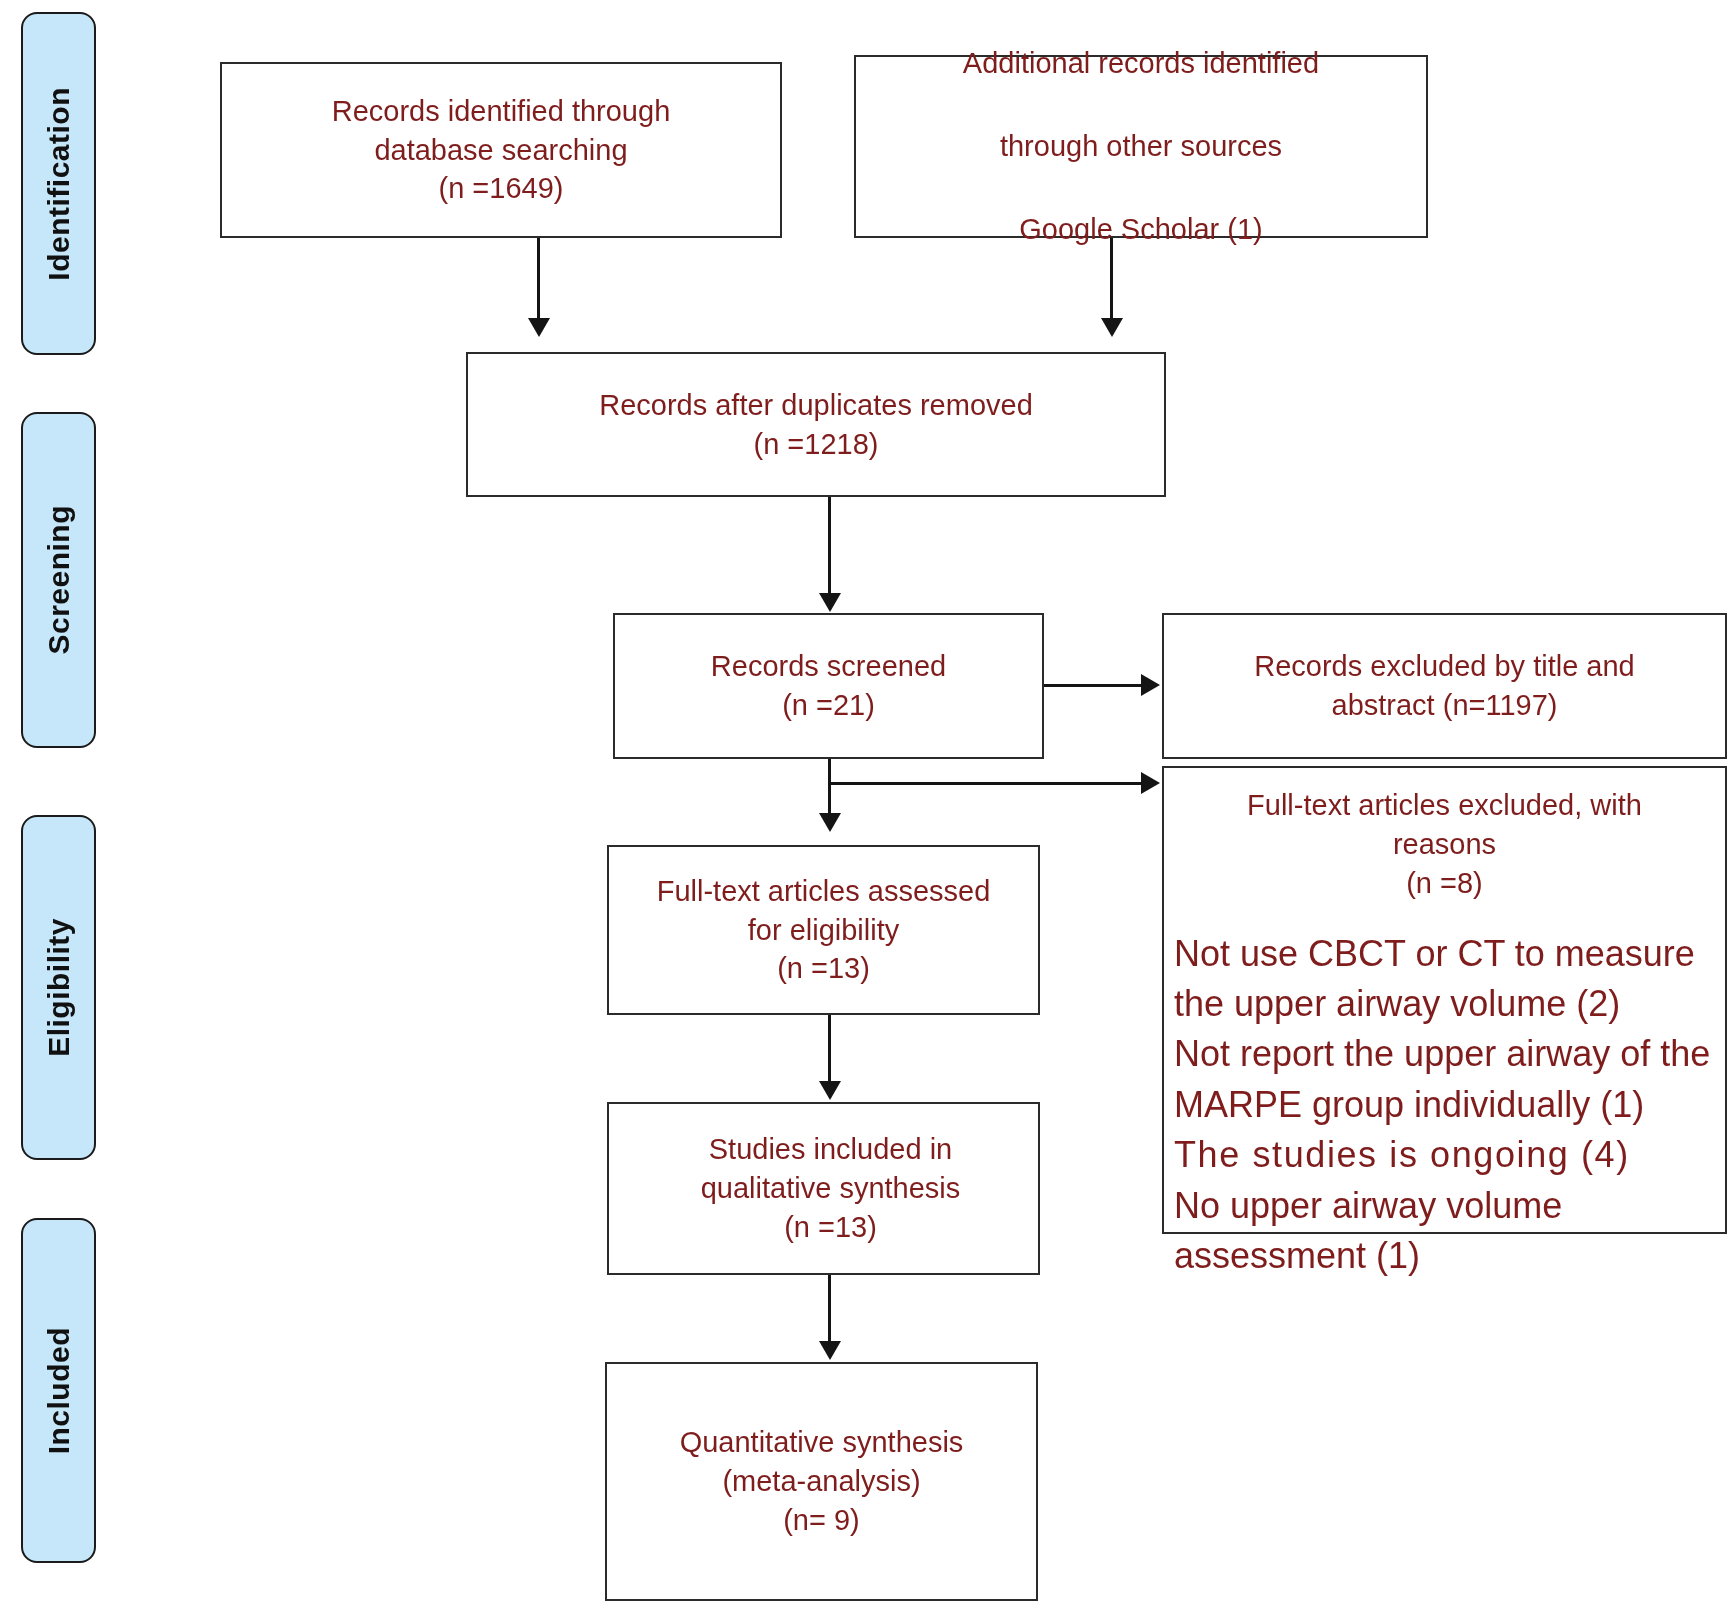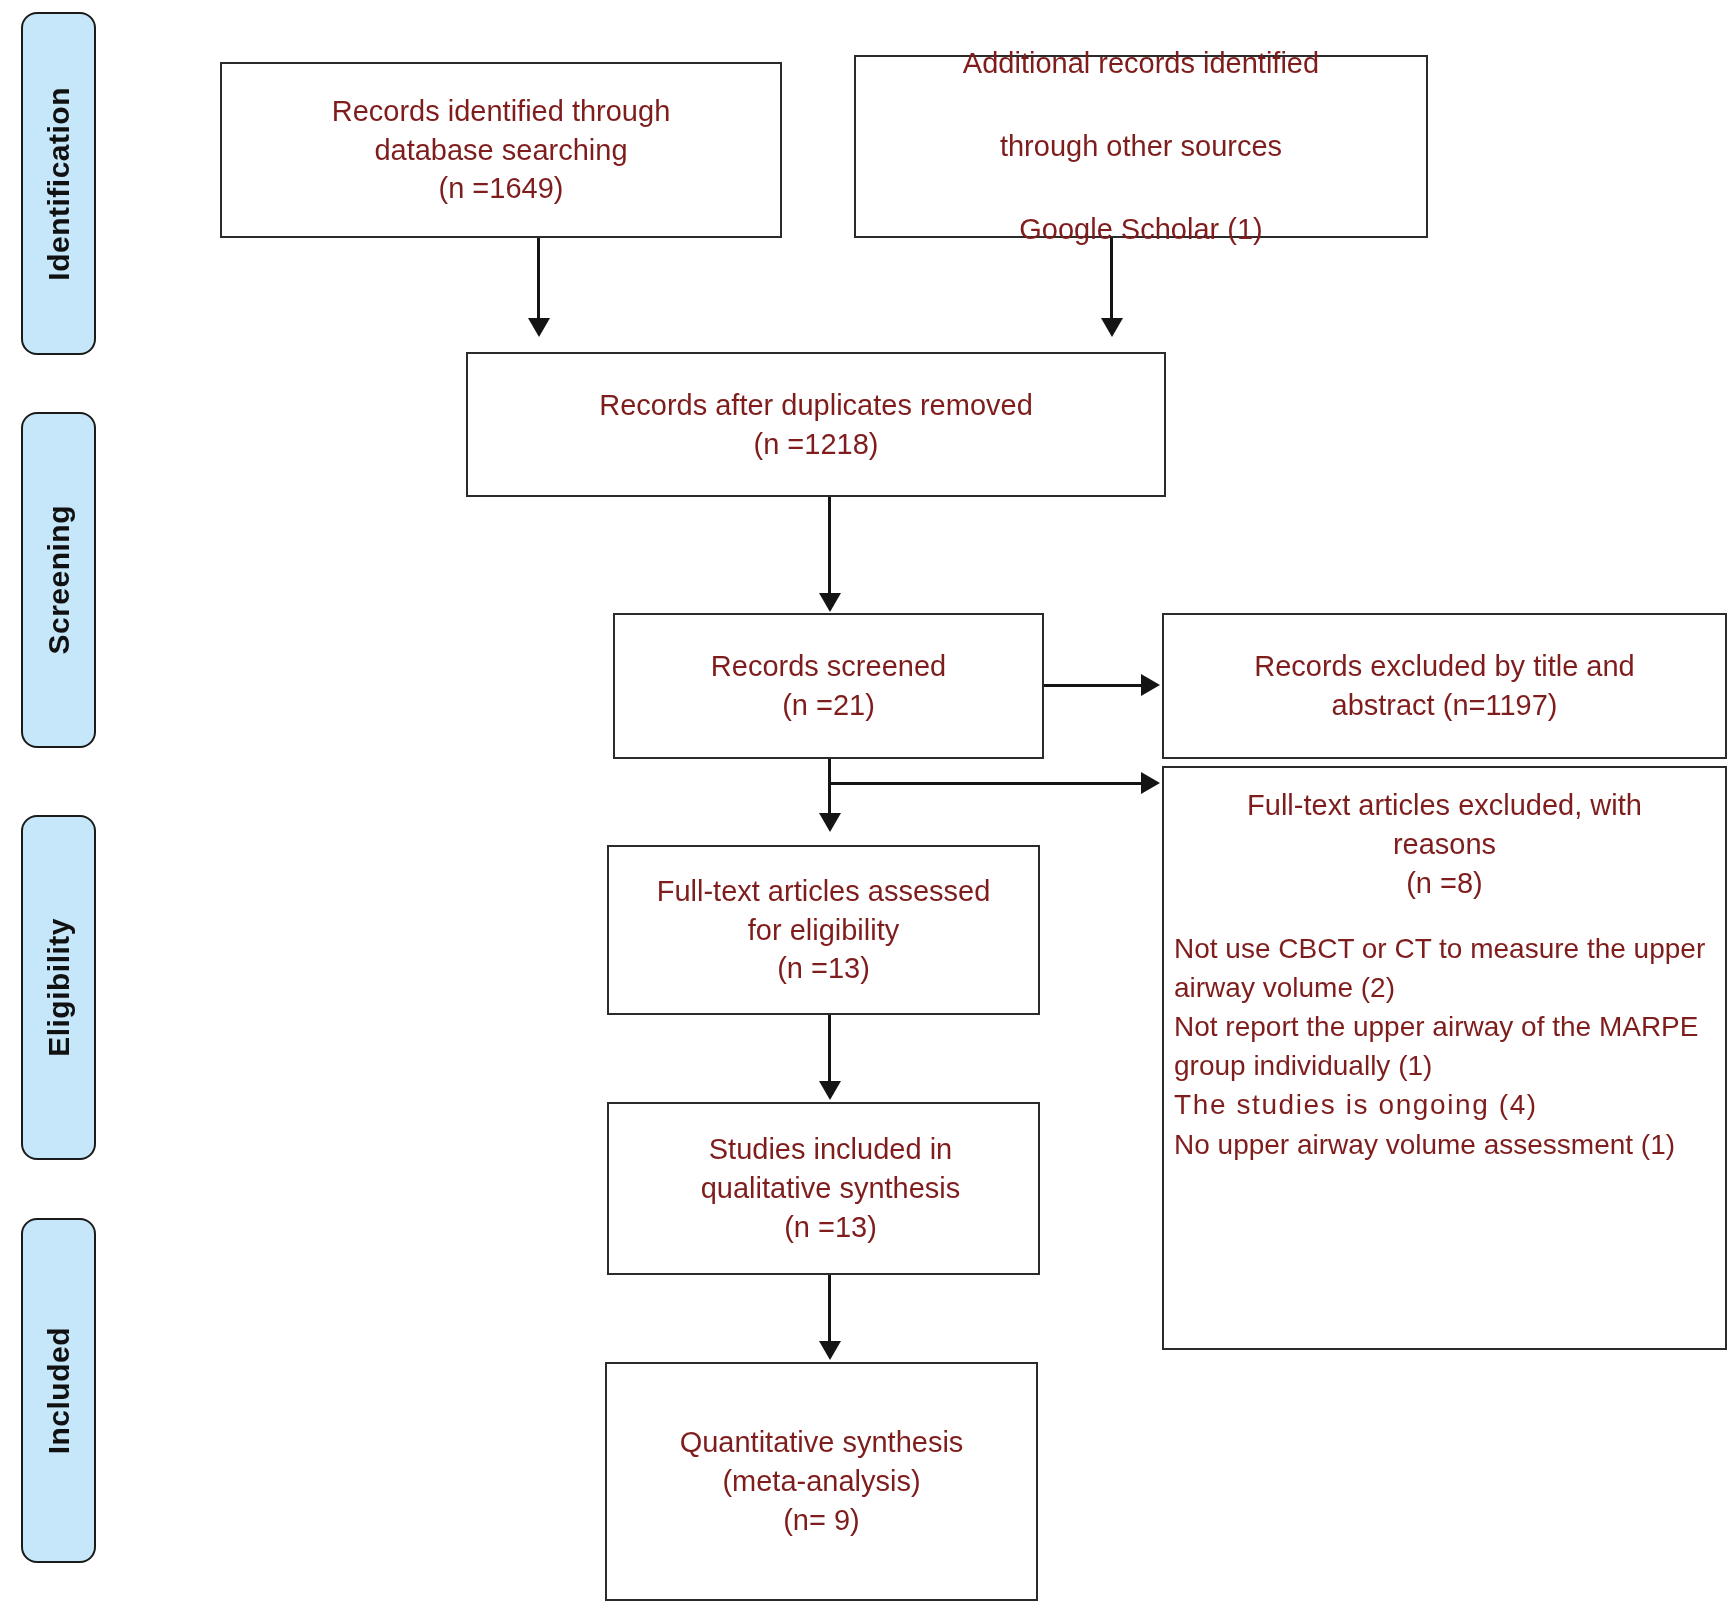--- a/index.html
+++ b/index.html
@@ -66,21 +66,21 @@
     justify-content: flex-start;
     padding-top: 18px;
   }
   .reason-block {
     width: 100%;
     text-align: left;
     margin-top: 26px;
   }
   .reason-block .line {
     text-align: left;
-    font-size: 28px;
+    font-size: 36px;
     line-height: 1.40;
     white-space: normal;
   }
   .reason-block .line.spaced { letter-spacing: 1.6px; }
 
   
   .conn {
     position: absolute;
     background: #141414;
   }
@@ -165,21 +165,21 @@
   <div class="conn h" style="left:828px; top:782px; width:315px;"></div>
   <div class="arrow-right" style="left:1141px; top:772px;"></div>
   <div class="arrow-down" style="left:819px; top:813px;"></div>
 
   <div class="node-box" style="left:607px; top:845px; width:433px; height:170px;">
     <div class="line">Full-text articles assessed</div>
     <div class="line">for eligibility</div>
     <div class="line">(n =13)</div>
   </div>
 
-  <div class="node-box topalign wrap" style="left:1162px; top:766px; width:565px; height:584px;">
+  <div class="node-box topalign wrap" style="left:1162px; top:766px; width:565px; height:468px;">
     <div class="line">Full-text articles excluded, with</div>
     <div class="line">reasons</div>
     <div class="line">(n =8)</div>
 
     <div class="reason-block">
       <div class="line">Not use CBCT or CT to measure the upper airway volume (2)</div>
       <div class="line">Not report the upper airway of the MARPE group individually (1)</div>
       <div class="line spaced">The studies is ongoing (4)</div>
       <div class="line">No upper airway volume assessment  (1)</div>
     </div>

